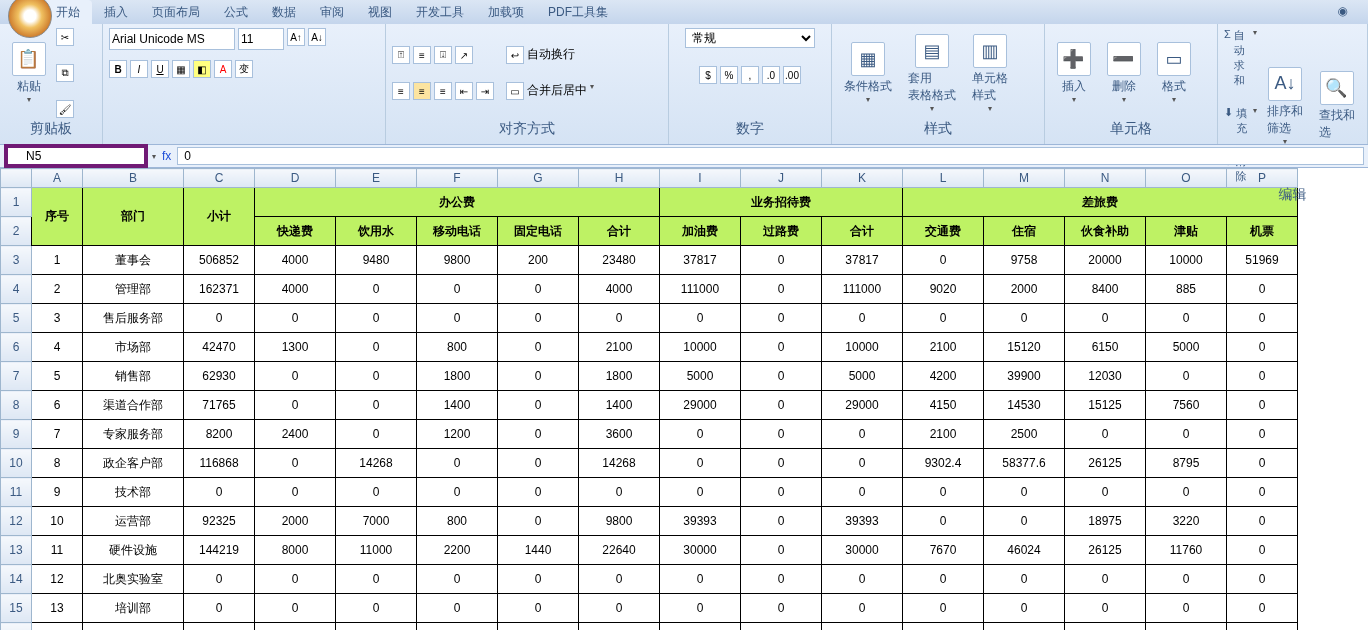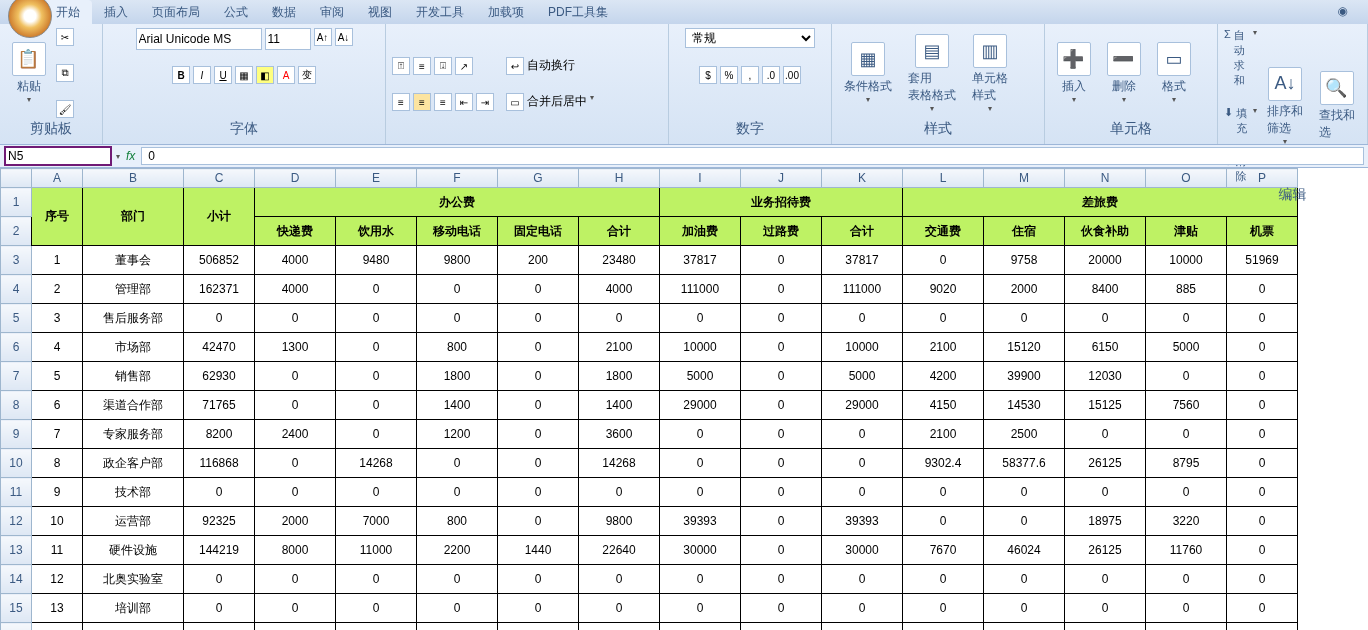--- a/index.html
+++ b/index.html
@@ -14,22 +14,22 @@
 .group-body{flex:1;display:flex;align-items:center;gap:4px}
 .big-btn{display:flex;flex-direction:column;align-items:center;padding:2px 6px;color:#3b5a82;cursor:pointer}
 .big-btn .ico{width:32px;height:32px;background:#fff;border:1px solid #a8c0dc;border-radius:2px;margin-bottom:2px;display:flex;align-items:center;justify-content:center;font-size:18px}
 .small-ico{width:16px;height:16px;background:#fff;border:1px solid #a8c0dc;display:inline-flex;align-items:center;justify-content:center;font-size:10px;cursor:pointer}
 .stack{display:flex;flex-direction:column;gap:18px}
 .row{display:flex;gap:3px}
 select,input.ribbon-in{border:1px solid #a8c0dc;background:#fff;height:20px;font-size:12px;padding:0 2px}
 .font-name{width:120px}
 .font-size{width:40px}
 .formula-bar{height:22px;background:#e8f0fb;border-bottom:1px solid #9db6d8;display:flex;align-items:center}
-.name-box{width:100px;border:2px solid #701a75;background:#fff;padding:1px 2px;margin:0 4px}
-.fx{padding:0 6px;font-style:italic;color:#15803d}
+.name-box{width:100px;border:4px solid #701a75;background:#fff;padding:1px 18px;margin:0 4px}
+.fx{padding:0 6px;color:#1d4ed8}
 .formula-in{flex:1;border:1px solid #a8c0dc;background:#fff;padding:1px 6px;margin-right:4px}
 .sheet{background:#fff;overflow:auto;height:calc(630px - 24px - 120px - 22px)}
 table{border-collapse:collapse;table-layout:fixed}
 th.colhdr,th.rowhdr,th.corner{background:linear-gradient(#f5f8fc,#dde7f4);border:1px solid #9eb6ce;font-weight:normal;color:#3b5a82;text-align:center;padding:0}
 th.colhdr{height:18px}
 th.rowhdr{width:30px;height:24px}
 th.corner{width:30px;height:18px}
 td{border:1px solid #000;padding:2px 4px;height:24px;text-align:center;background:#fff;white-space:nowrap}
 td.hdr{background:#bef264;font-weight:bold}
 td.left{text-align:center}
@@ -67,21 +67,21 @@
       <div class="stack">
         <span class="small-ico">✂</span>
         <span class="small-ico">⧉</span>
         <span class="small-ico">🖌</span>
       </div>
     </div>
     <div class="group-label">剪贴板</div>
   </div>
 
   <div class="group" style="width:270px">
-    <div class="group-body stack" style="align-items:center;gap:16px">
+    <div class="group-body stack" style="align-items:flex-start;gap:10px">
       <div class="row">
         <input class="ribbon-in font-name" value="Arial Unicode MS" style="">
         <input class="ribbon-in font-size" value="11" style="">
         <span class="small-ico">A↑</span>
         <span class="small-ico">A↓</span>
       </div>
       <div class="row">
         <span class="small-ico">
               <b>B</b>
             </span>
@@ -90,21 +90,20 @@
             </span>
         <span class="small-ico">
               <u>U</u>
             </span>
         <span class="small-ico">▦</span>
         <span class="small-ico" style="background:#ffff80">◧</span>
         <span class="small-ico" style="color:red">A</span>
         <span class="small-ico">变</span>
       </div>
     </div>
-    <div class="group-label">字体</div>
   </div>
 
   <div class="group" style="width:270px">
     <div class="group-body">
       <div class="stack">
         <div class="row">
           <span class="small-ico">⍐</span>
           <span class="small-ico">≡</span>
           <span class="small-ico">⍗</span>
           <span class="small-ico">↗</span>
@@ -122,20 +121,21 @@
               <span class="small-ico">↩</span>
               <span>自动换行</span>
             </div>
         <div class="row">
               <span class="small-ico">▭</span>
               <span>合并后居中</span>
               <span class="dd">▾</span>
             </div>
       </div>
     </div>
+    <div class="group-label">对齐方式</div>
   </div>
 
   <div class="group" style="width:150px">
     <div class="group-body stack">
       <select class="ribbon-in" style="width:130px"><option>常规</option></select>
       <div class="row">
         <span class="small-ico">$</span>
         <span class="small-ico">%</span>
         <span class="small-ico">,</span>
         <span class="small-ico">.0</span>

